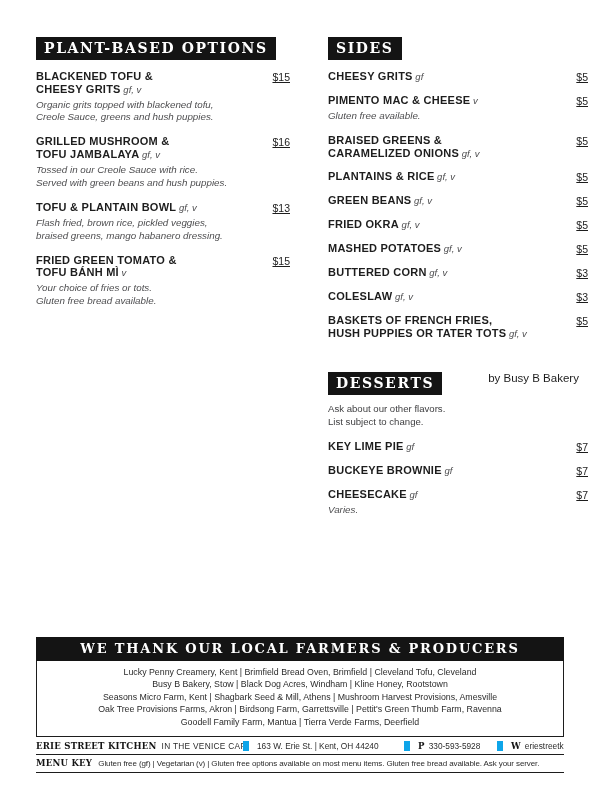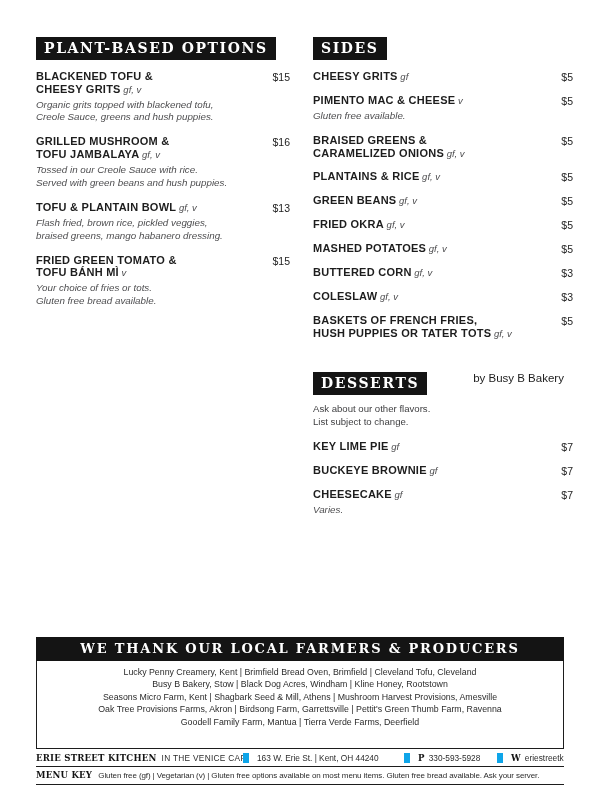--- a/index.html
+++ b/index.html
@@ -8,21 +8,21 @@
     width:612px; height:792px;
     margin:0 auto;
     background:#ffffff;
     font-family:"Liberation Sans", sans-serif;
     color:#1d1d1d;
     overflow:hidden;
   }
 
   
   .col-left  { position:absolute; left:36px;  top:37px; width:254px; }
-  .col-right { position:absolute; left:313px; top:37px; width:260px; }
+  .col-right { position:absolute; left:328px; top:37px; width:260px; }
 
   
   .section-bar {
     display:inline-block;
     background:#141414;
     color:#ffffff;
     font-family:"DejaVu Serif", serif;
     font-weight:bold;
     font-size:14px;
     letter-spacing:1.6px;
@@ -47,20 +47,21 @@
     font-size:9.5px;
     letter-spacing:0;
     color:#4e4e50;
   }
   .mi-price {
     font-size:10.5px;
     color:#1d1d1d;
     margin-left:16px;
     white-space:nowrap;
     padding-top:1px;
+    text-decoration:underline;
   }
   .mi-desc {
     font-style:italic;
     font-size:9.8px;
     line-height:1.32;
     color:#4e4e50;
     margin-top:3px;
   }
 
   
@@ -80,21 +81,21 @@
     letter-spacing:1.8px;
     padding:4px 0 5px 0;
   }
   .farmers-box {
     border:1px solid #1d1d1d;
     border-top:none;
     text-align:center;
     font-size:8.8px;
     line-height:1.42;
     color:#2b2b2b;
-    padding:5px 6px 20px 6px;
+    padding:5px 6px 8px 6px;
   }
   .info-row {
     display:flex;
     align-items:center;
     border-bottom:1px solid #1d1d1d;
     height:17px;
     font-size:8.3px;
     color:#2b2b2b;
   }
   .info-cell { display:flex; align-items:center; white-space:nowrap; overflow:hidden; }

